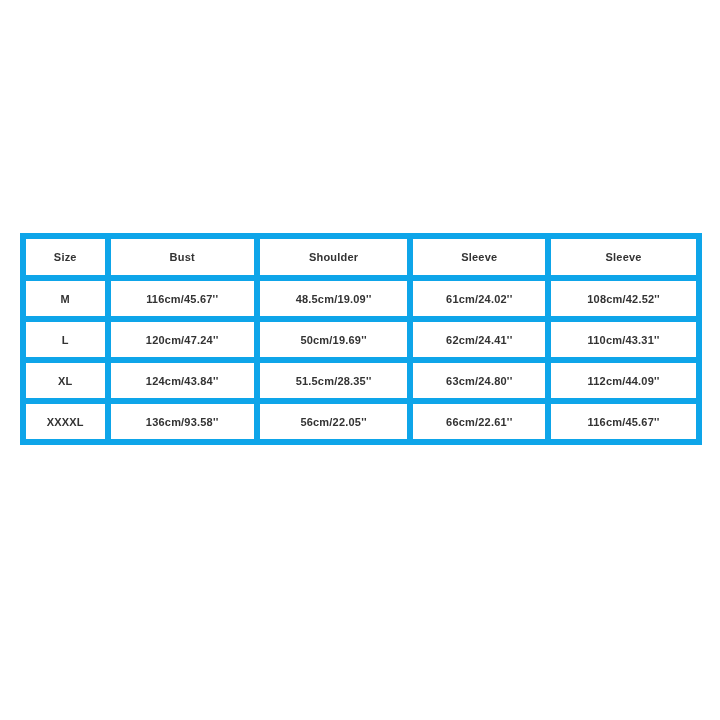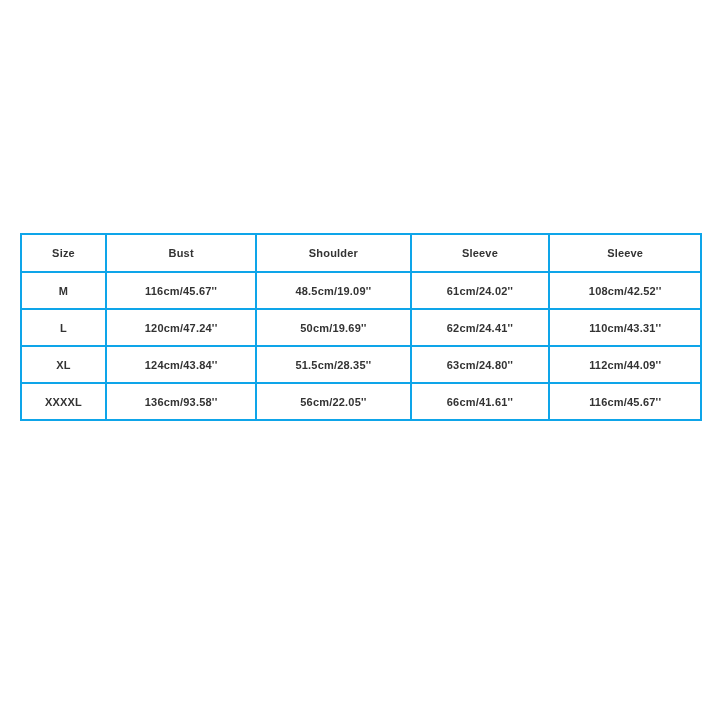--- a/index.html
+++ b/index.html
@@ -18,21 +18,21 @@
   table.size-table {
     position: absolute;
     left: 20px;
     top: 233px;
     width: 682px;
     border-collapse: collapse;
     table-layout: fixed;
   }
   .size-table th,
   .size-table td {
-    border: 2px solid #0ea5e9;
+    border: 6px solid #0ea5e9;
     text-align: center;
     vertical-align: middle;
     font-size: 11px;
     font-weight: bold;
     color: #333333;
     padding: 0;
     letter-spacing: 0.2px;
   }
   .size-table th { height: 36px; }
   .size-table td { height: 35px; }
@@ -82,18 +82,18 @@
         <td>XL</td>
         <td>124cm/43.84''</td>
         <td>51.5cm/28.35''</td>
         <td>63cm/24.80''</td>
         <td>112cm/44.09''</td>
       </tr>
       <tr>
         <td>XXXXL</td>
         <td>136cm/93.58''</td>
         <td>56cm/22.05''</td>
-        <td>66cm/41.61''</td>
+        <td>66cm/22.61''</td>
         <td>116cm/45.67''</td>
       </tr>
     </tbody>
   </table>
 </div>
 
 </body></html>

